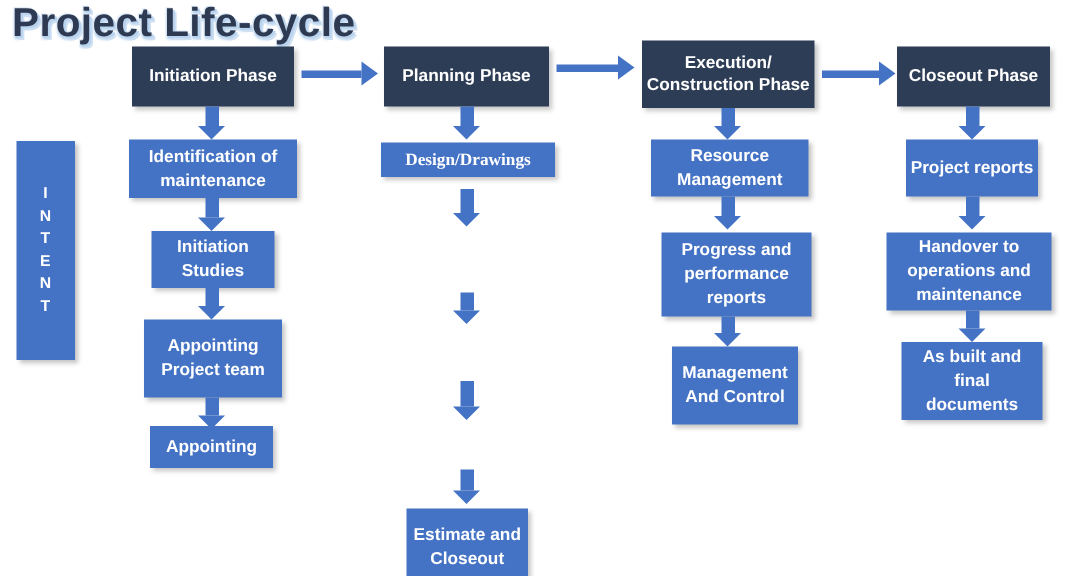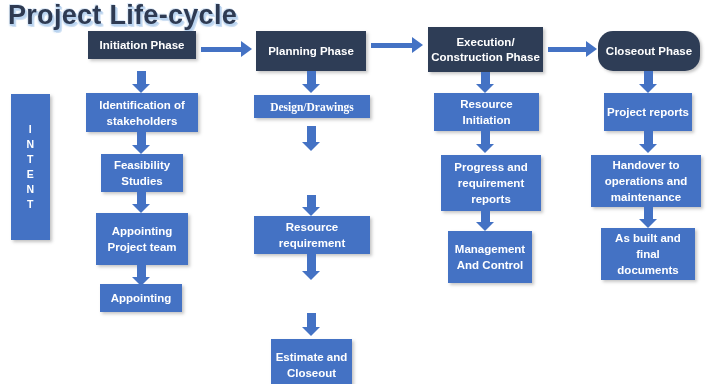--- a/index.html
+++ b/index.html
@@ -142,33 +142,33 @@
     <div class="intent-letters">
       <div>I</div>
         <div>N</div>
         <div>T</div>
         <div>E</div>
         <div>N</div>
         <div>T</div>
     </div>
   </div>
 
-  <div class="box header" style="left:88px; top:31px; width:108px; height:28px;">
+  <div class="box header" style="left:88px; top:31px; width:108px; height:40px;">
     <span>Initiation Phase</span>
   </div>
 
   <div class="box header" style="left:256px; top:31px; width:110px; height:40px;">
     <span>Planning Phase</span>
   </div>
 
   <div class="box header" style="left:428px; top:27px; width:115px; height:45px;">
     <span>Execution/ Construction Phase</span>
   </div>
 
-  <div class="box header" style="left:598px; top:31px; width:102px; height:40px;border-radius:15px;">
+  <div class="box header" style="left:598px; top:31px; width:102px; height:40px;">
     <span>Closeout Phase</span>
   </div>
 
   <div class="arrow-right" style="left:201px; top:49px;">
     <div class="shaft" style="width:40px;"></div>
     <div class="head" style="left:40px;"></div>
   </div>
 
   <div class="arrow-right" style="left:371px; top:45px;">
     <div class="shaft" style="width:41px;"></div>
@@ -178,29 +178,29 @@
   <div class="arrow-right" style="left:548px; top:49px;">
     <div class="shaft" style="width:38px;"></div>
     <div class="head" style="left:38px;"></div>
   </div>
 
   <div class="arrow-down" style="left:141px; top:71px;">
     <div class="shaft" style="height:13px;"></div>
       <div class="head" style="top:13px;"></div>
   </div>
   <div class="box step" style="left:86px; top:93px; width:112px; height:39px;">
-    <span>Identification of stakeholders</span>
+    <span>Identification of maintenance</span>
   </div>
 
   <div class="arrow-down" style="left:141px; top:132px;">
     <div class="shaft" style="height:13px;"></div>
       <div class="head" style="top:13px;"></div>
   </div>
   <div class="box step" style="left:101px; top:154px; width:82px; height:38px;">
-    <span>Feasibility Studies</span>
+    <span>Initiation Studies</span>
   </div>
 
   <div class="arrow-down" style="left:141px; top:192px;">
     <div class="shaft" style="height:12px;"></div>
       <div class="head" style="top:12px;"></div>
   </div>
   <div class="box step" style="left:96px; top:213px; width:92px; height:52px;">
     <span>Appointing Project team</span>
   </div>
 
@@ -222,51 +222,48 @@
 
   <div class="arrow-down" style="left:311px; top:126px;">
     <div class="shaft" style="height:16px;"></div>
       <div class="head" style="top:16px;"></div>
   </div>
 
   <div class="arrow-down" style="left:311px; top:195px;">
     <div class="shaft" style="height:12px;"></div>
       <div class="head" style="top:12px;"></div>
   </div>
-  <div class="box step" style="left:254px; top:216px; width:116px; height:38px;">
-    <span>Resource requirement</span>
-  </div>
 
   <div class="arrow-down" style="left:311px; top:254px;">
     <div class="shaft" style="height:17px;"></div>
       <div class="head" style="top:17px;"></div>
   </div>
 
   <div class="arrow-down" style="left:311px; top:313px;">
     <div class="shaft" style="height:14px;"></div>
       <div class="head" style="top:14px;"></div>
   </div>
   <div class="box step" style="left:271px; top:339px; width:81px; height:52px;">
     <span>Estimate and Closeout</span>
   </div>
 
   <div class="arrow-down" style="left:485px; top:72px;">
     <div class="shaft" style="height:12px;"></div>
       <div class="head" style="top:12px;"></div>
   </div>
   <div class="box step" style="left:434px; top:93px; width:105px; height:38px;">
-    <span>Resource Initiation</span>
+    <span>Resource Management</span>
   </div>
 
   <div class="arrow-down" style="left:485px; top:131px;">
     <div class="shaft" style="height:13px;"></div>
       <div class="head" style="top:13px;"></div>
   </div>
   <div class="box step" style="left:441px; top:155px; width:100px; height:56px;">
-    <span>Progress and requirement reports</span>
+    <span>Progress and performance reports</span>
   </div>
 
   <div class="arrow-down" style="left:485px; top:211px;">
     <div class="shaft" style="height:11px;"></div>
       <div class="head" style="top:11px;"></div>
   </div>
   <div class="box step" style="left:448px; top:231px; width:84px; height:52px;">
     <span>Management And Control</span>
   </div>
 

